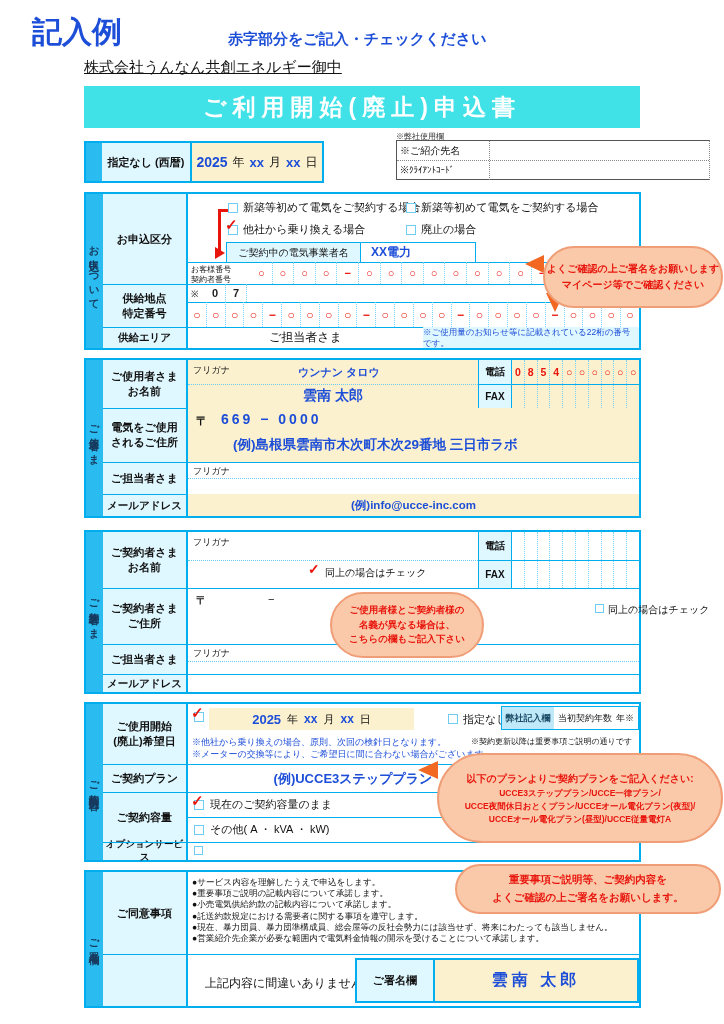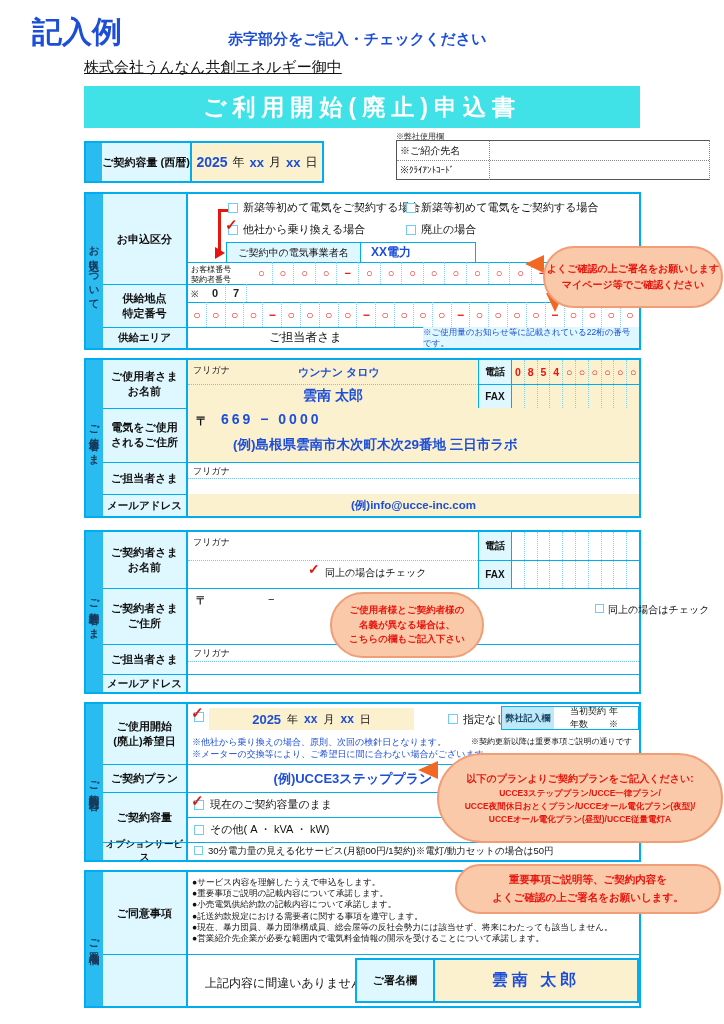--- a/index.html
+++ b/index.html
@@ -54,21 +54,21 @@
       <span style="flex:1;border-left:1px dotted #888"></span>
     </div>
     <div style="display:flex;height:19px">
       <span style="width:92px;font-size:9px;padding:4px 0 0 3px">※ｸﾗｲｱﾝﾄｺｰﾄﾞ</span>
       <span style="flex:1;border-left:1px dotted #888"></span>
     </div>
   </div>
 
   <div class="abs" style="left:84px;top:141px;width:240px;height:42px;border:2px solid #00AEEF;display:flex">
     <div style="width:16px;background:#2ABCF1"></div>
-    <div class="palecyan" style="width:90px;border-right:2px solid #00AEEF;display:flex;align-items:center;justify-content:center;font-size:11px;font-weight:bold">ご契約容量 (西暦)</div>
+    <div class="palecyan" style="width:90px;border-right:2px solid #00AEEF;display:flex;align-items:center;justify-content:center;font-size:11px;font-weight:bold">指定なし (西暦)</div>
     <div class="beige" style="flex:1;display:flex;align-items:center;justify-content:center;gap:5px;font-size:12px">
       <span class="red b" style="font-size:14px">2025</span>
       <span>年</span>
       <span class="red b" style="font-size:13px">xx</span>
       <span>月</span>
       <span class="red b" style="font-size:13px">xx</span>
       <span>日</span>
     </div>
   </div>
 
@@ -322,21 +322,21 @@
         <span class="red b" style="font-size:12px">xx</span>
         <span>月</span>
         <span class="red b" style="font-size:12px">xx</span>
         <span>日</span>
       </div>
       <div class="cb" style="left:345px;top:10px"></div>
       <div class="abs" style="left:360px;top:8px;font-size:11px">指定なし</div>
 
       <div class="abs" style="left:398px;top:2px;width:138px;height:24px;border:1.5px solid #00AEEF;display:flex">
         <span style="width:52px;background:#BFE9F8;display:flex;align-items:center;justify-content:center;font-size:9px;font-weight:bold;color:#1a4a66">弊社記入欄</span>
-        <span style="flex:1;display:flex;align-items:center;justify-content:space-between;padding:0 16px;font-size:9px">
+        <span style="flex:1;display:flex;align-items:center;justify-content:space-between;padding:0 4px;font-size:9px">
           <span>当初契約年数</span>
           <span>年※</span>
         </span>
       </div>
 
       <div class="abs red" style="left:89px;top:32px;font-size:9px">※他社から乗り換えの場合、原則、次回の検針日となります。</div>
       <div class="abs red" style="left:89px;top:44px;font-size:9px">※メーターの交換等により、ご希望日に間に合わない場合がございます</div>
       <div class="abs" style="left:368px;top:32px;font-size:8px;white-space:nowrap">※契約更新以降は重要事項ご説明の通りです</div>
 
       <div class="hl" style="left:0;top:60px;width:536px"></div>
@@ -348,21 +348,20 @@
       <div class="chk" style="left:88px;top:88px;font-size:15px">✓</div>
       <div class="cb" style="left:91px;top:96px"></div>
       <div class="abs" style="left:107px;top:93px;font-size:11px">現在のご契約容量のまま</div>
       <div class="hl" style="left:85px;top:113px;width:451px"></div>
       <div class="cb" style="left:91px;top:121px"></div>
       <div class="abs" style="left:107px;top:118px;font-size:11px">その他(    A ・    kVA ・    kW)</div>
 
       <div class="hl" style="left:0;top:138px;width:536px"></div>
 
       <div class="cb" style="left:91px;top:142px;width:9px;height:9px"></div>
-      <div class="abs" style="left:105px;top:141px;font-size:9.5px;white-space:nowrap">30分電力量の見える化サービス(月額00円/1契約)※電灯/動力セットの場合は50円</div>
     </div>
   </div>
 
   <div class="bubble" style="left:437px;top:753px;width:286px;height:90px;border-radius:45px;padding:4px 6px">
     <span style="font-size:10px;line-height:1.7">以下のプランよりご契約プランをご記入ください:</span>
     <span style="font-size:8.5px;line-height:1.55">UCCE3ステッププラン/UCCE一律プラン/</span>
     <span style="font-size:8.5px;line-height:1.55">UCCE夜間休日おとくプラン/UCCEオール電化プラン(夜型)/</span>
     <span style="font-size:8.5px;line-height:1.55">UCCEオール電化プラン(昼型)/UCCE従量電灯A</span>
   </div>
   <div class="tri" style="left:418px;top:761px;border-top:9px solid transparent;border-bottom:9px solid transparent;border-right:20px solid #F26722"></div>

